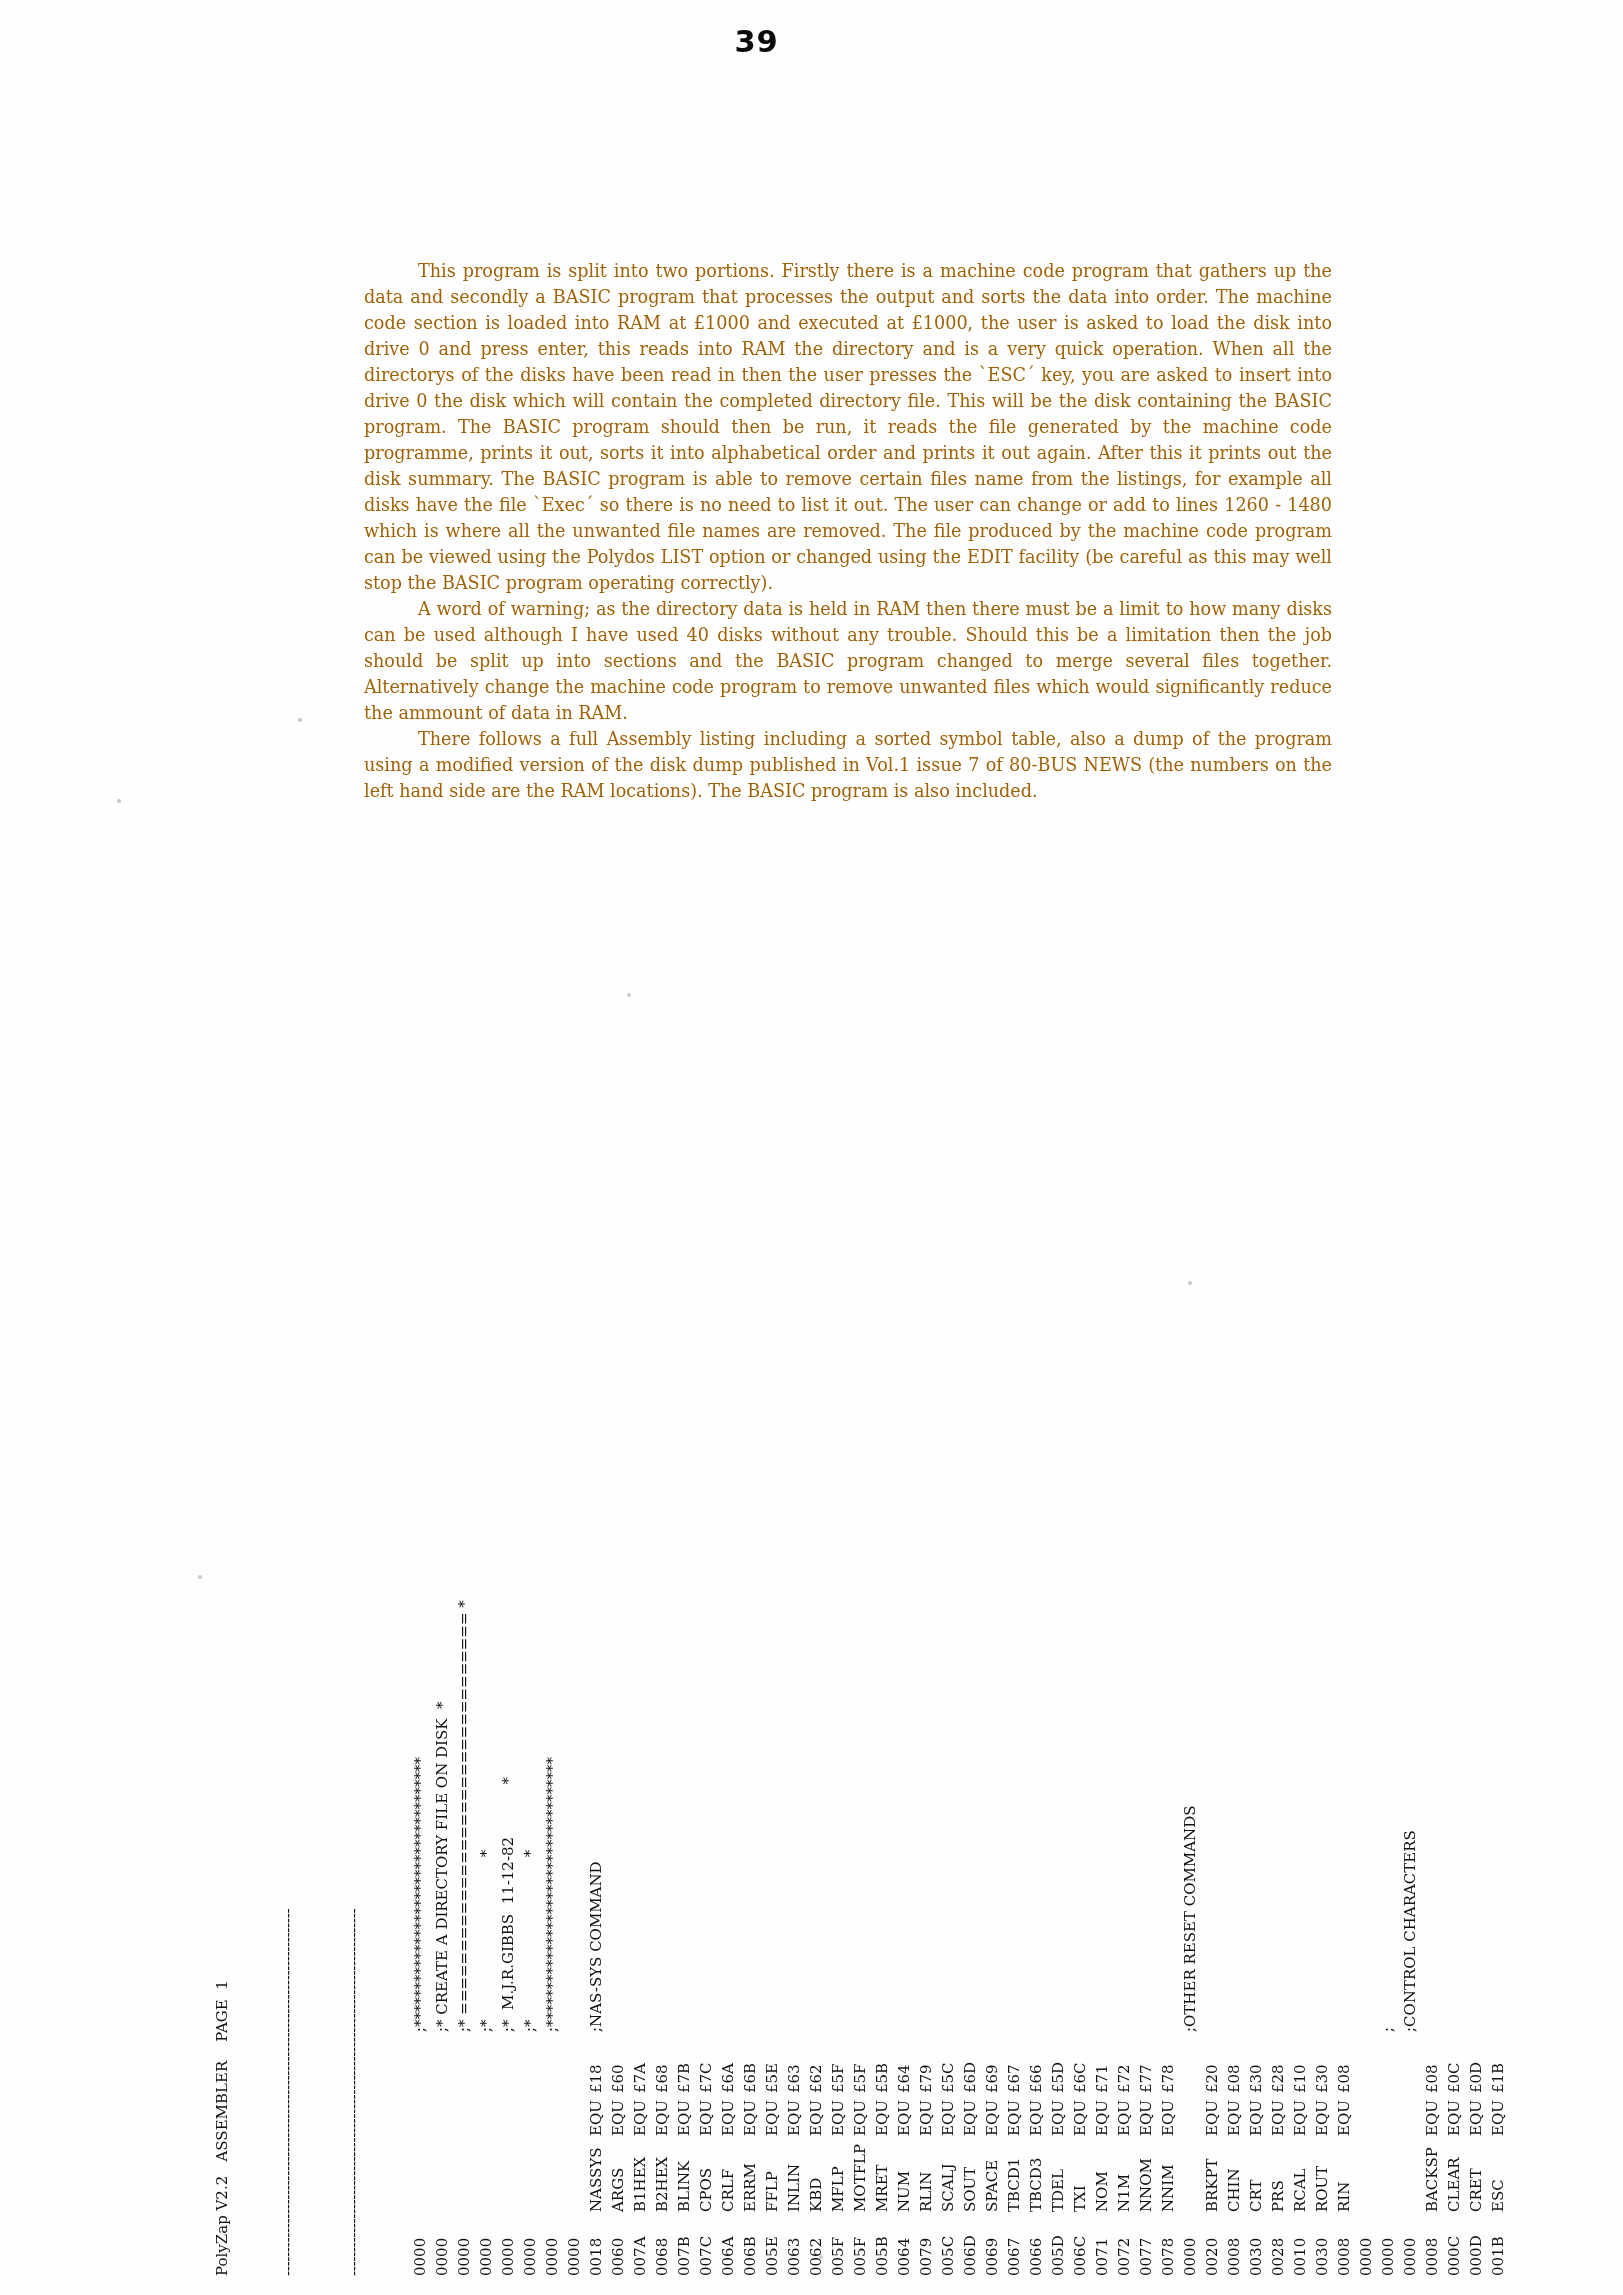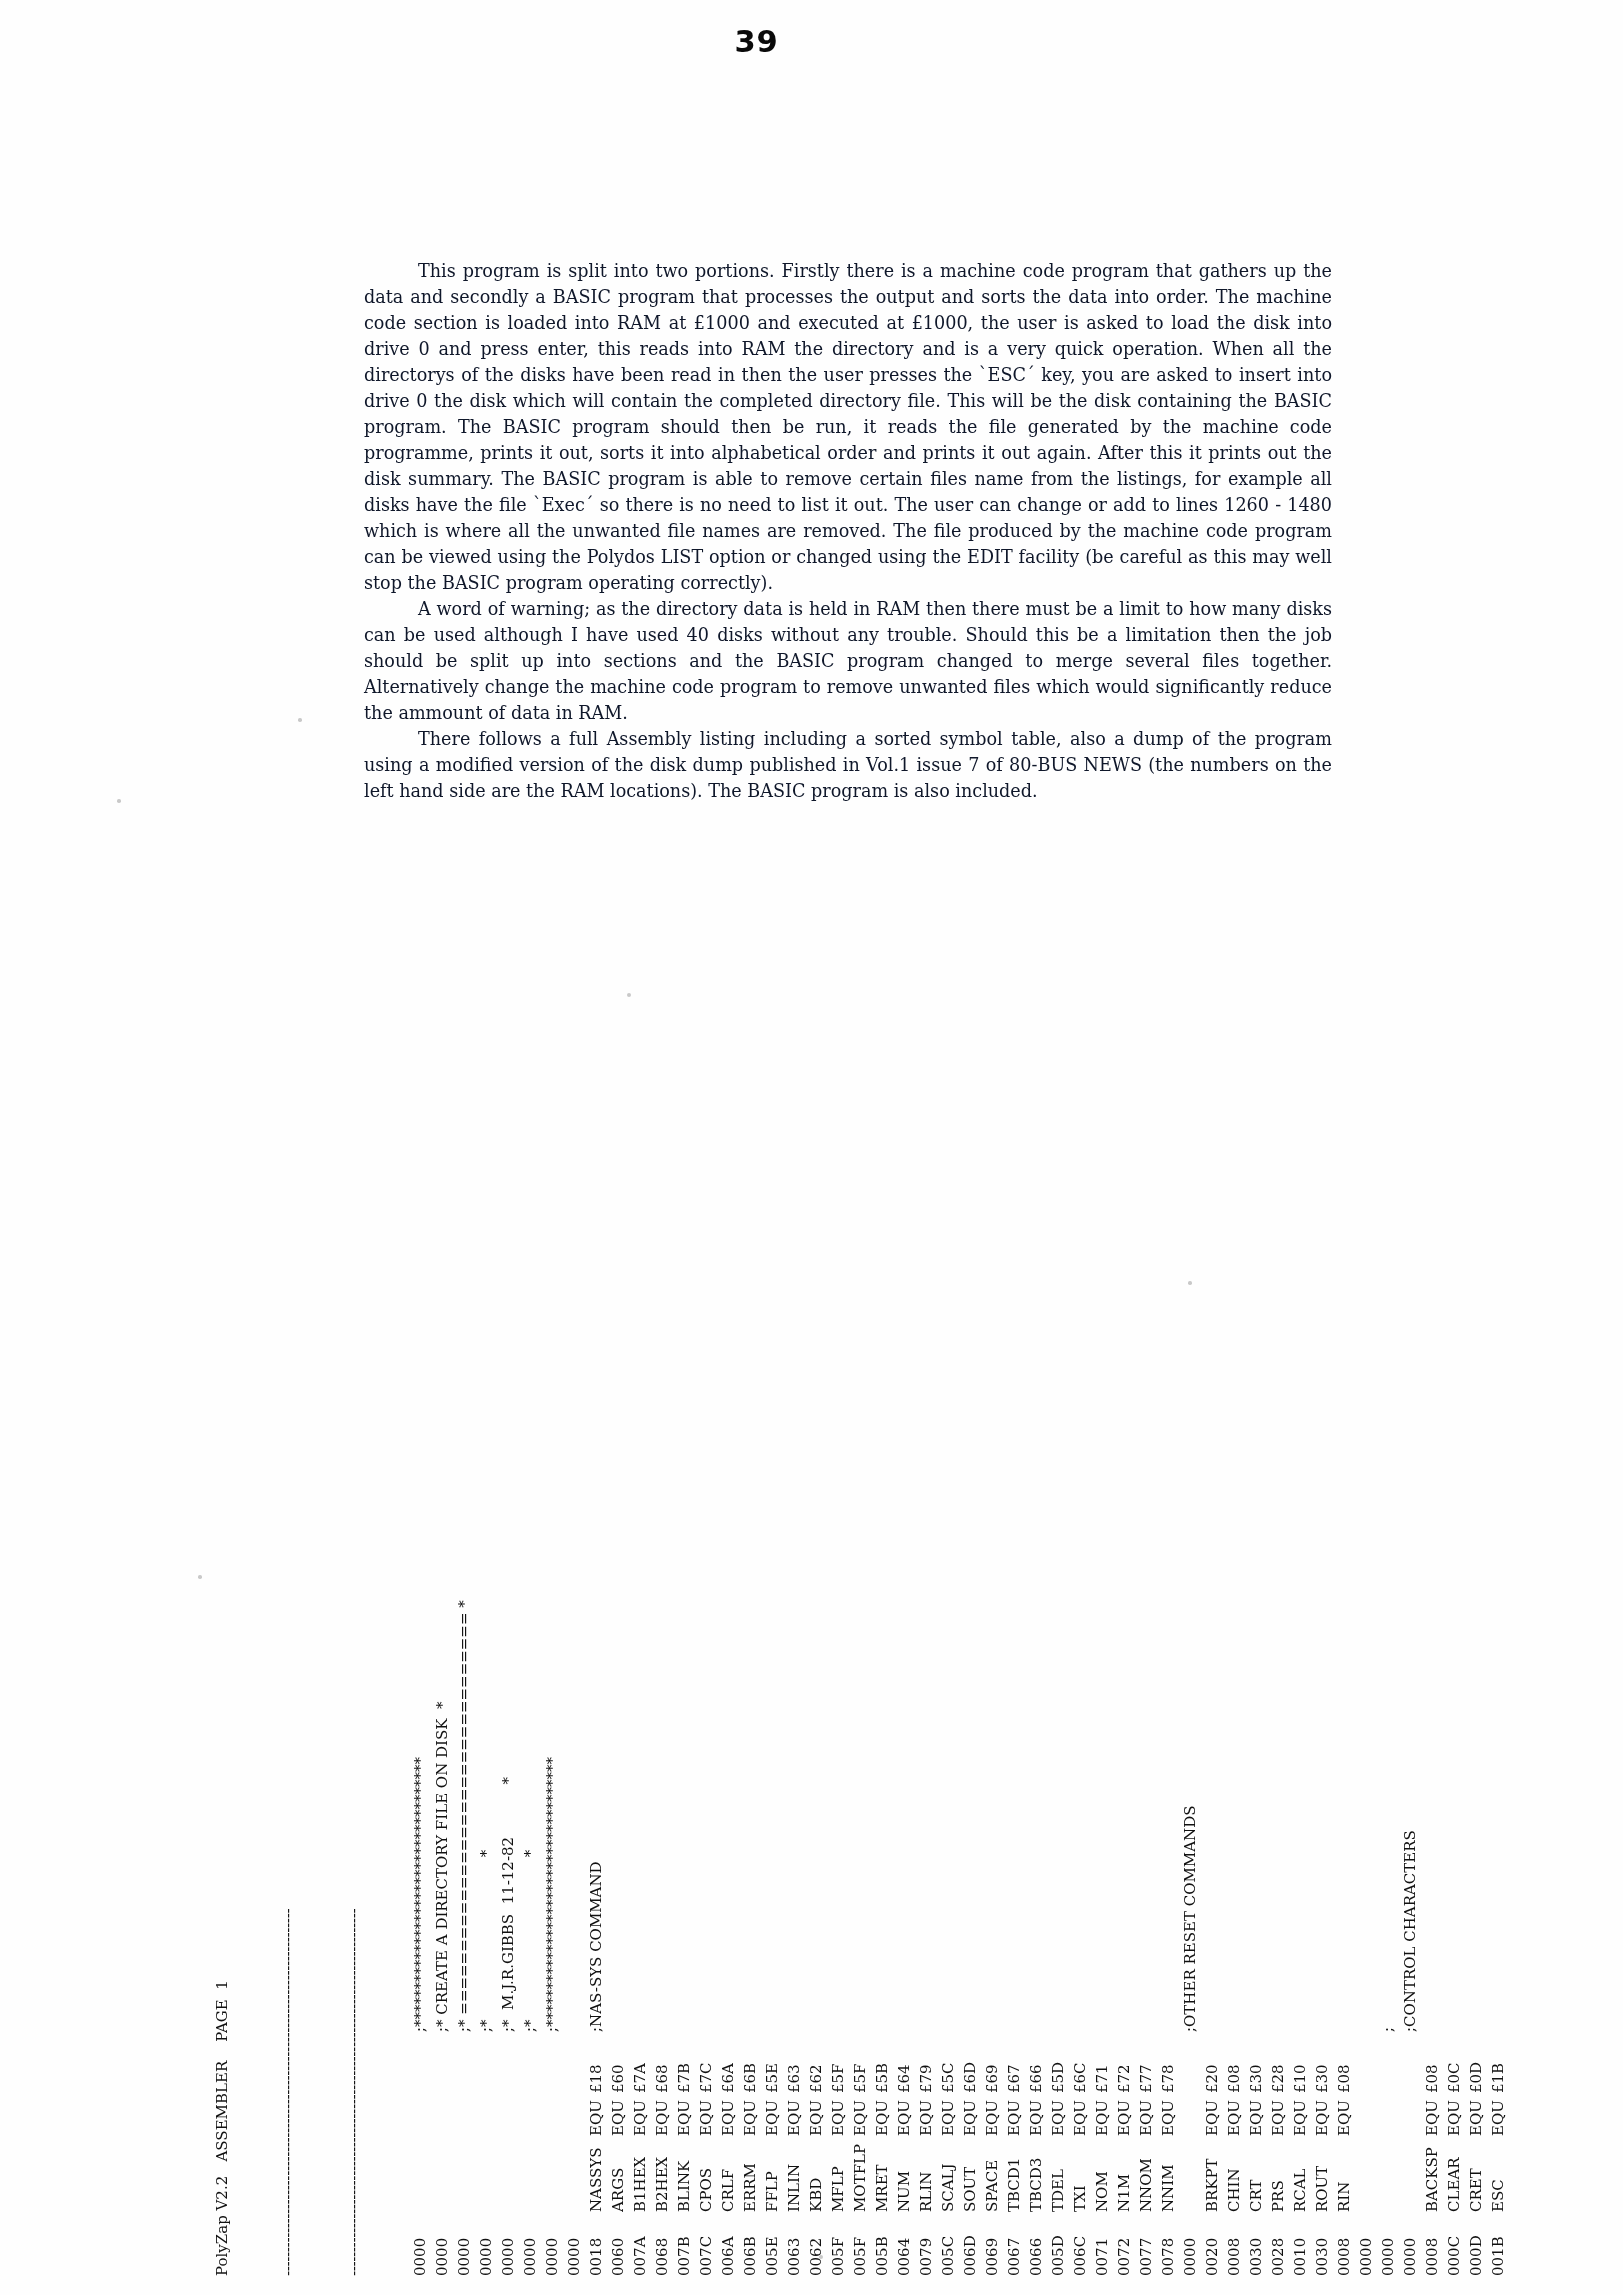--- a/index.html
+++ b/index.html
@@ -13,21 +13,21 @@
   #folio{
     position:absolute;top:23.6px;left:0;width:1489px;text-align:center;
     font-family:"DejaVu Sans",sans-serif;font-weight:bold;font-size:30.5px;
     letter-spacing:0.7px;color:#0a0a0a;margin-left:12px;
   }
 
   
   #body-copy{
     position:absolute;left:364px;top:258px;width:968px;
     font-family:"DejaVu Serif",serif;
-    font-size:17.6px;line-height:26px;color:#0f172a;
+    font-size:17.6px;line-height:26px;color:#a16207;
     text-align:justify;
   }
   #body-copy p{margin:0;text-indent:54px;text-align:justify;}
 
   
   #listing-wrap{
     position:absolute;left:0px;top:1339px;width:1624px;height:956px;
     overflow:hidden;
   }
   

